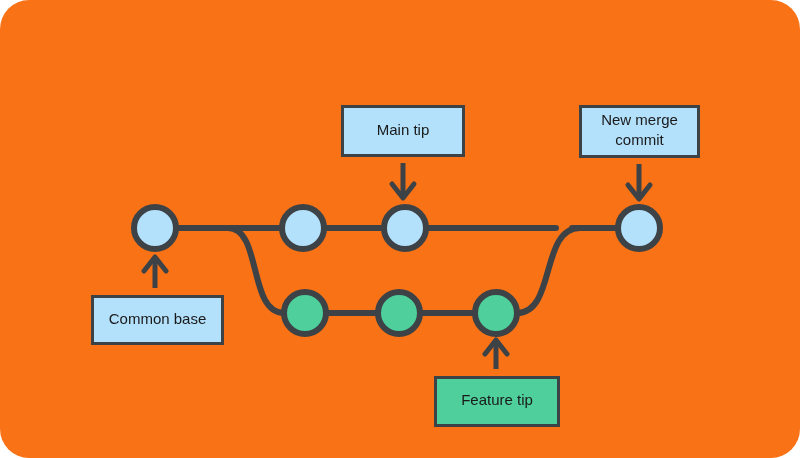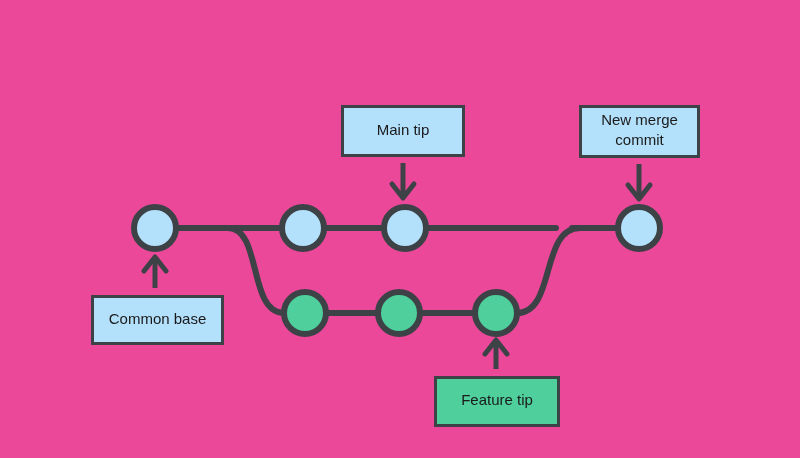--- a/index.html
+++ b/index.html
@@ -10,21 +10,22 @@
   body {
     width: 800px;
     height: 458px;
     font-family: "Liberation Sans", sans-serif;
     overflow: hidden;
   }
   #diagram-root {
     position: relative;
     width: 800px;
     height: 458px;
-    background: #ec4899;
+    background: #f97316;
+    border-radius: 29px;
   }
   #diagram-svg {
     position: absolute;
     top: 0;
     left: 0;
     display: block;
   }
   .label-text {
     font-family: "Liberation Sans", sans-serif;
     font-size: 15px;

